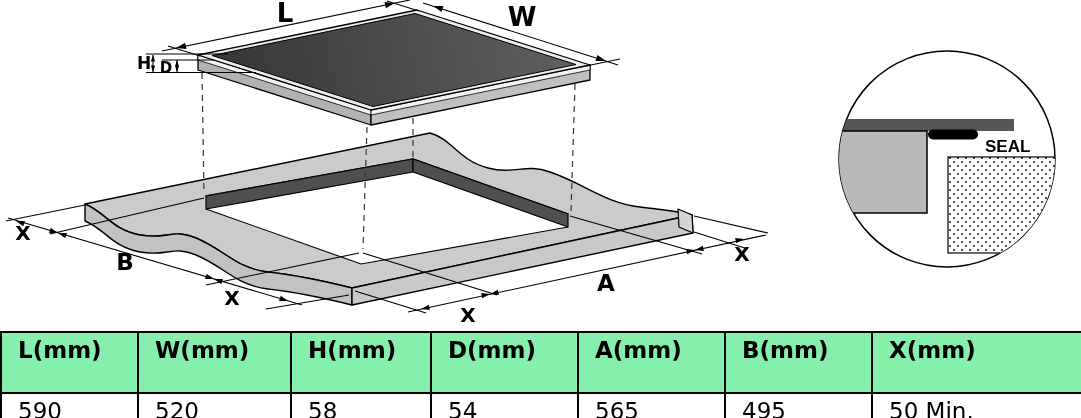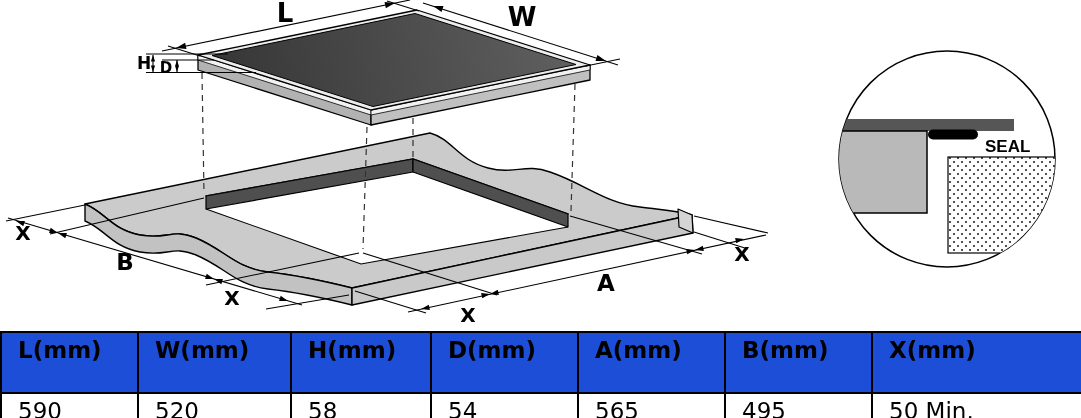--- a/index.html
+++ b/index.html
@@ -10,21 +10,21 @@
   .diagram-svg{position:absolute;left:0;top:0;}
   .spec-table{
     position:absolute;left:0;top:331px;width:1081px;
     border-collapse:collapse;table-layout:fixed;
   }
   .spec-table th,.spec-table td{
     border:2px solid #000;text-align:left;vertical-align:top;
     padding:4px 4px 0 16px;overflow:hidden;white-space:nowrap;
   }
   .spec-table th{
-    background:#1d4ed8;font-weight:bold;font-size:23px;height:55px;
+    background:#86efac;font-weight:bold;font-size:23px;height:55px;
   }
   .spec-table td{
     background:#ffffff;font-weight:normal;font-size:23px;height:50px;
   }
   .dimtext{font-family:"DejaVu Sans","Liberation Sans",sans-serif;font-weight:bold;fill:#000;}
   .sealtext{font-family:"Liberation Sans","DejaVu Sans",sans-serif;font-weight:600;fill:#000;}
 </style>
 </head>
 <body>
 

